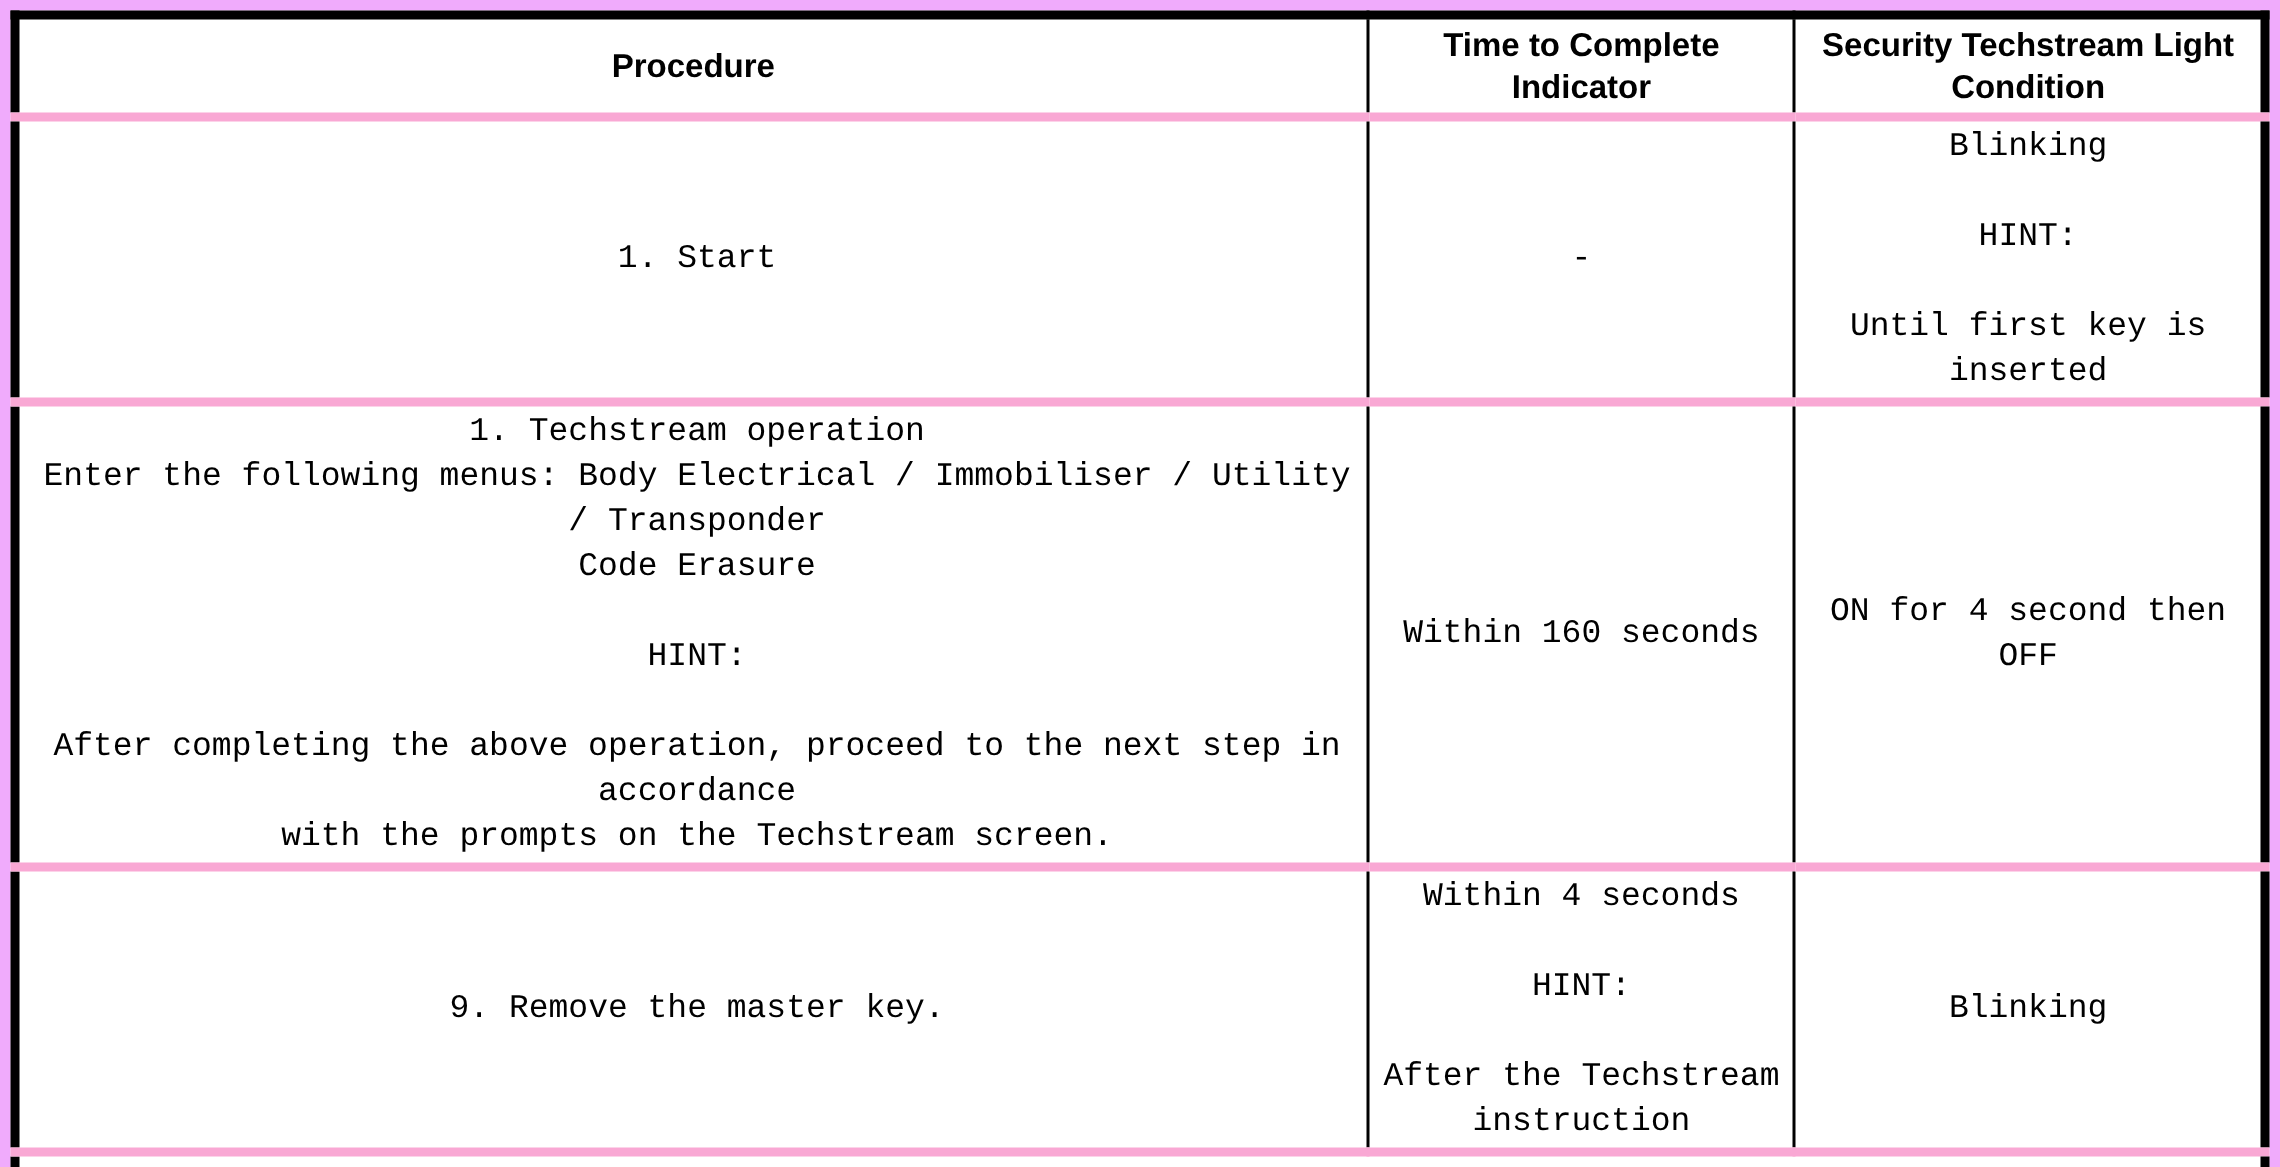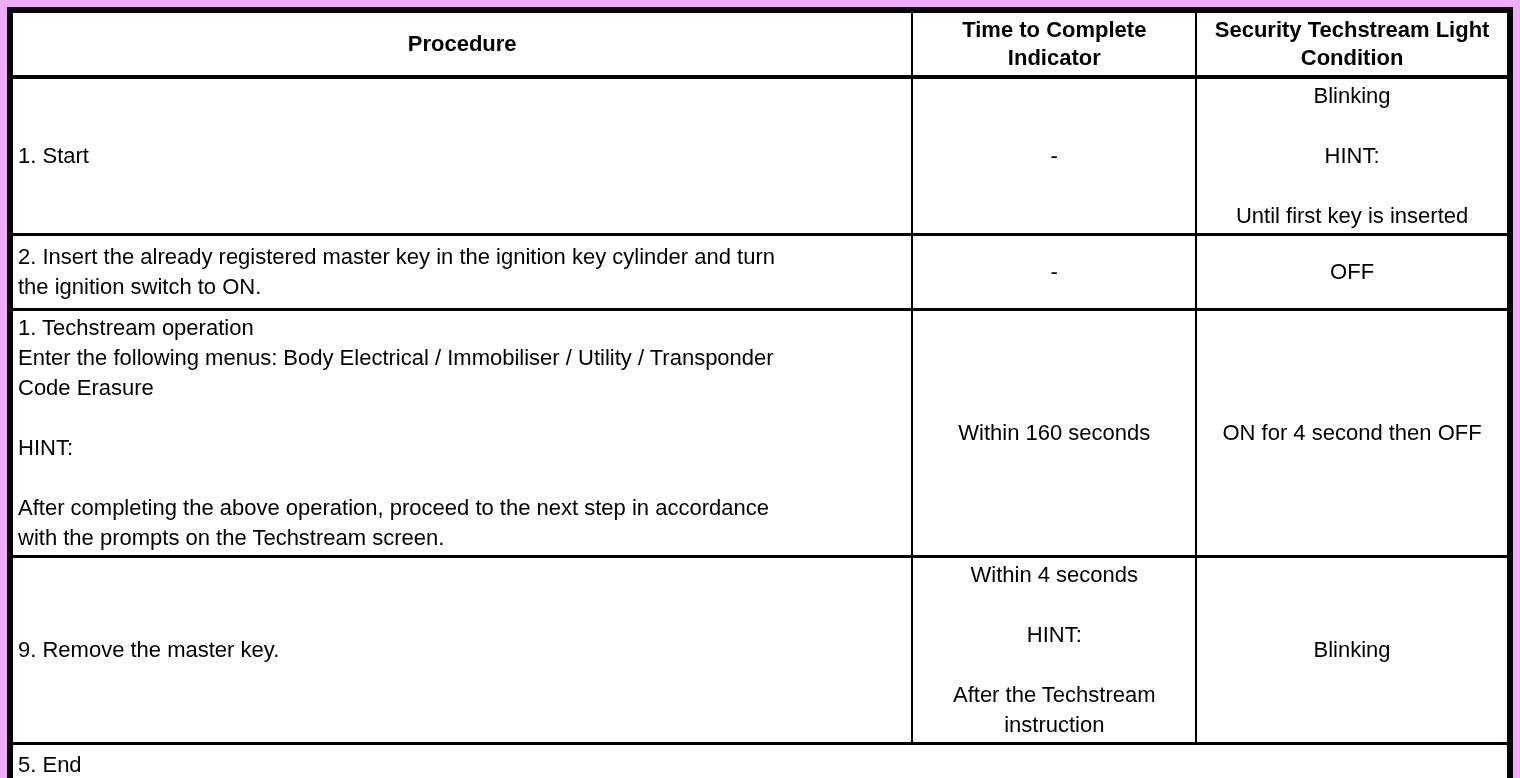--- a/index.html
+++ b/index.html
@@ -37,31 +37,32 @@
     border-bottom: 4px solid #000000;
     font-weight: bold;
     line-height: 28px;
     text-align: center;
     vertical-align: middle;
     height: 58px;
     padding: 2px 4px;
     white-space: pre-line;
   }
   tbody td {
-    border-top: 3px solid #f9a8d4;
+    border-top: 6px solid #f9a8d4;
     border-bottom: 3px solid #000000;
     line-height: 30px;
     vertical-align: middle;
     white-space: pre-line;
     padding: 2px 4px;
+    font-family: Liberation Mono, monospace;
   }
   col.col-procedure { width: 900px; }
   col.col-time      { width: 283px; }
   col.col-security  { width: 313px; }
-  td.cell-left   { text-align: left;  padding-left: 5px; padding-right: 0; }
+  td.cell-left   { text-align: center;  padding-left: 5px; padding-right: 0; }
   td.cell-center { text-align: center; }
   tr.row-start  td { height: 150px; }
   tr.row-insert td { height: 68px;  }
   tr.row-tech   td { height: 236px; }
   tr.row-remove td { height: 178px; }
   tr.row-end    td { height: 36px;  }
 </style>
 </head>
 <body>
 
@@ -82,26 +83,20 @@
     <tbody>
       <tr class="row-start">
         <td class="cell-left">1. Start</td>
         <td class="cell-center">-</td>
         <td class="cell-center">Blinking
 
 HINT:
 
 Until first key is inserted</td>
       </tr>
-      <tr class="row-insert">
-        <td class="cell-left">2. Insert the already registered master key in the ignition key cylinder and turn
-the ignition switch to ON.</td>
-        <td class="cell-center">-</td>
-        <td class="cell-center">OFF</td>
-      </tr>
       <tr class="row-tech">
         <td class="cell-left">1. Techstream operation
 Enter the following menus: Body Electrical / Immobiliser / Utility / Transponder
 Code Erasure
 
 HINT:
 
 After completing the above operation, proceed to the next step in accordance
 with the prompts on the Techstream screen.</td>
         <td class="cell-center">Within 160 seconds</td>

